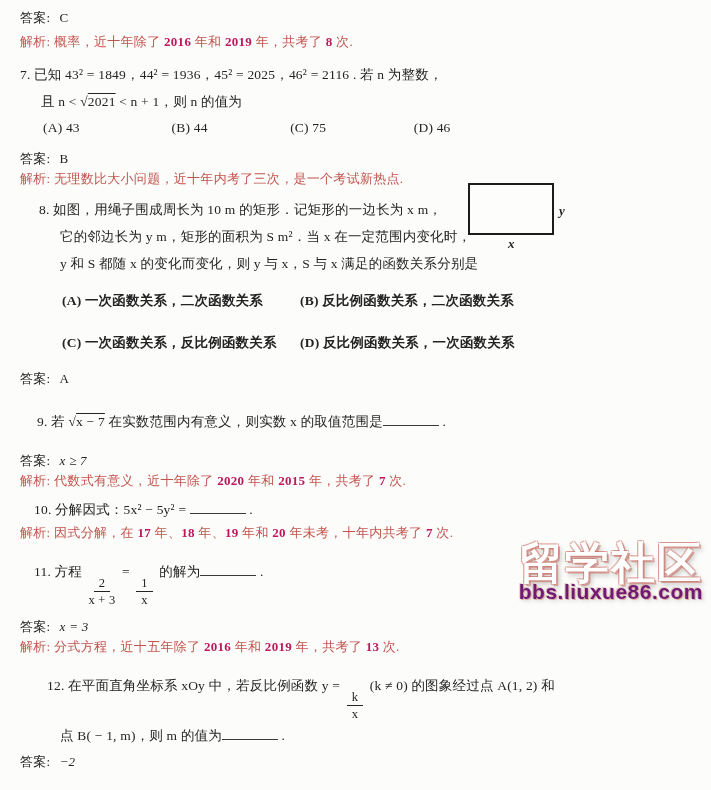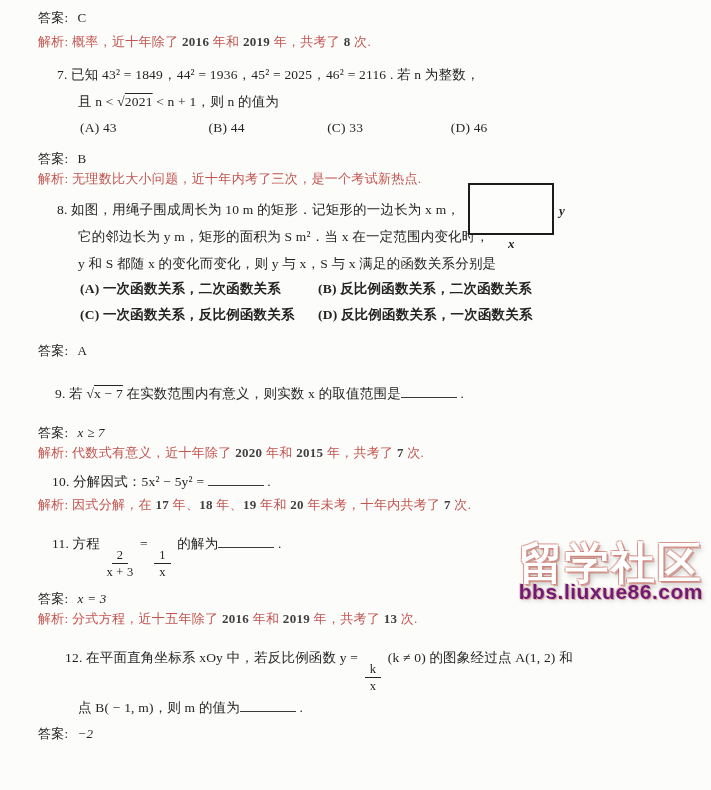--- a/index.html
+++ b/index.html
@@ -5,71 +5,71 @@
   *{margin:0;padding:0;box-sizing:border-box}
   html,body{width:711px;height:790px}
   body{
     background:#fcfcfa;
     font-family:"Liberation Serif","DejaVu Serif",serif;
     color:#242424;
     font-size:13.5px;
     position:relative;
     overflow:hidden;
   }
-  .page{position:relative;width:711px;height:606px;padding:8px 28px 0 38px}
+  .page{position:relative;width:711px;height:606px;padding:8px 28px 0 20px}
 
   
   .ansline{font-size:13px;line-height:20px;letter-spacing:.3px}
   .ansline .val{margin-left:9px}
   .ansline .math{font-style:italic}
   .analysis{color:#c2544f;font-size:13px;line-height:20px;letter-spacing:.3px}
-  .analysis .b{font-weight:bold;color:#404040}
+  .analysis .b{font-weight:bold;color:#be185d}
 
   
   .q{line-height:27px;letter-spacing:.2px}
   .q .cont{padding-left:21px}
   .opts4{padding-left:23px;margin-top:1px;line-height:24px}
   .opts4 .opt{display:inline-block;font-weight:normal}
   .opts4 .opt:nth-child(1){width:125px}
   .opts4 .opt:nth-child(2){width:115px}
   .opts4 .opt:nth-child(3){width:120px}
-  .opts2{padding-left:23px;margin-top:1px;display:grid;grid-template-columns:238px auto;row-gap:4px;line-height:22px}
+  .opts2{padding-left:23px;margin-top:13px;display:grid;grid-template-columns:238px auto;row-gap:20px;line-height:22px}
   .opts2 .opt{font-weight:bold}
 
   
   .ov{text-decoration:overline}
   .blank{display:inline-block;width:56px;border-bottom:1.2px solid #3a3a3a;height:14px;vertical-align:baseline}
   .frac{display:inline-flex;flex-direction:column;align-items:center;vertical-align:-11px;font-size:12.5px;line-height:1.15;margin:0 3px}
   .frac .fn{border-bottom:1.2px solid #242424;padding:0 5px 1px}
   .frac .fd{padding-top:1px}
   .tall{line-height:42px}
 
   
   .fig{position:absolute;left:468px;top:183px;width:110px;height:72px}
   .fig .rect{position:absolute;left:0;top:0;width:86px;height:52px;border:2px solid #1c1c1c;background:#fdfdfc}
   .fig .figy{position:absolute;left:91px;top:20px;font-style:italic;font-weight:bold;font-size:13px}
   .fig .figx{position:absolute;left:40px;top:53px;font-style:italic;font-weight:bold;font-size:13px}
 
   
-  .wm{position:absolute;right:8px;bottom:2px;font-family:"Liberation Sans","DejaVu Sans",sans-serif;pointer-events:none}
+  .wm{position:absolute;right:8px;bottom:2px;text-align:center;font-family:"Liberation Sans","DejaVu Sans",sans-serif;pointer-events:none}
   .wm-title{
     font-size:44px;font-weight:bold;color:#ffffff;letter-spacing:2px;line-height:1.05;
     text-shadow:2px 2px 0 rgba(199,96,82,.50),-1px -1px 0 rgba(199,96,82,.40),
                 1px -1px 0 rgba(199,96,82,.40),-1px 1px 0 rgba(199,96,82,.40),
                 3px 4px 5px rgba(130,130,130,.45);
   }
   .wm-url{
     font-size:21px;font-weight:bold;color:#701a75;margin-top:-6px;letter-spacing:.5px;
     text-shadow:1px 1px 0 rgba(205,125,112,.55),-1px -1px 0 rgba(205,125,112,.35),
                 2px 2px 4px rgba(140,140,140,.4);
   }
 
   
   .m-ans6{margin-top:4px}
-  .m-q7{margin-top:9px;margin-left:19px}
+  .m-q7{margin-top:9px;}
   .m-ans7{margin-top:9px}
   .m-q8{margin-top:7px;margin-left:19px}
   .m-ans8{margin-top:15px}
   .m-q9{margin-top:19px;margin-left:17px}
   .m-ans9{margin-top:16px}
   .m-q10{margin-top:5px;margin-left:14px}
   .m-ans10{margin-top:14px}
   .m-q11{margin-top:8px;margin-left:14px}
   .m-ans11{margin-top:9px}
   .m-q12{margin-top:8px;margin-left:27px}
@@ -85,21 +85,21 @@
     <span class="lab">答案:</span><span class="val">C</span>
   </div>
   <div class="analysis m-ans6"><span>解析: 概率，近十年除了 </span><span class="b">2016</span><span> 年和 </span><span class="b">2019</span><span> 年，共考了 </span><span class="b">8</span><span> 次.</span></div>
 
   <div class="q m-q7">
     <div class="qline">7. 已知 43² = 1849，44² = 1936，45² = 2025，46² = 2116 . 若 n 为整数，</div>
     <div class="qline cont"><span>且 n &lt; </span><span>√</span><span class="ov">2021</span><span> &lt; n + 1，则 n 的值为</span></div>
     <div class="opts4">
       <span class="opt">(A) 43</span>
       <span class="opt">(B) 44</span>
-      <span class="opt">(C) 33</span>
+      <span class="opt">(C) 75</span>
       <span class="opt">(D) 46</span>
     </div>
   </div>
   <div class="ansline m-ans7">
     <span class="lab">答案:</span><span class="val">B</span>
   </div>
   <div class="analysis"><span>解析: 无理数比大小问题，近十年内考了三次，是一个考试新热点.</span></div>
 
   <div class="q m-q8">
     <div class="qline">8. 如图，用绳子围成周长为 10 m 的矩形．记矩形的一边长为 x m，</div>

